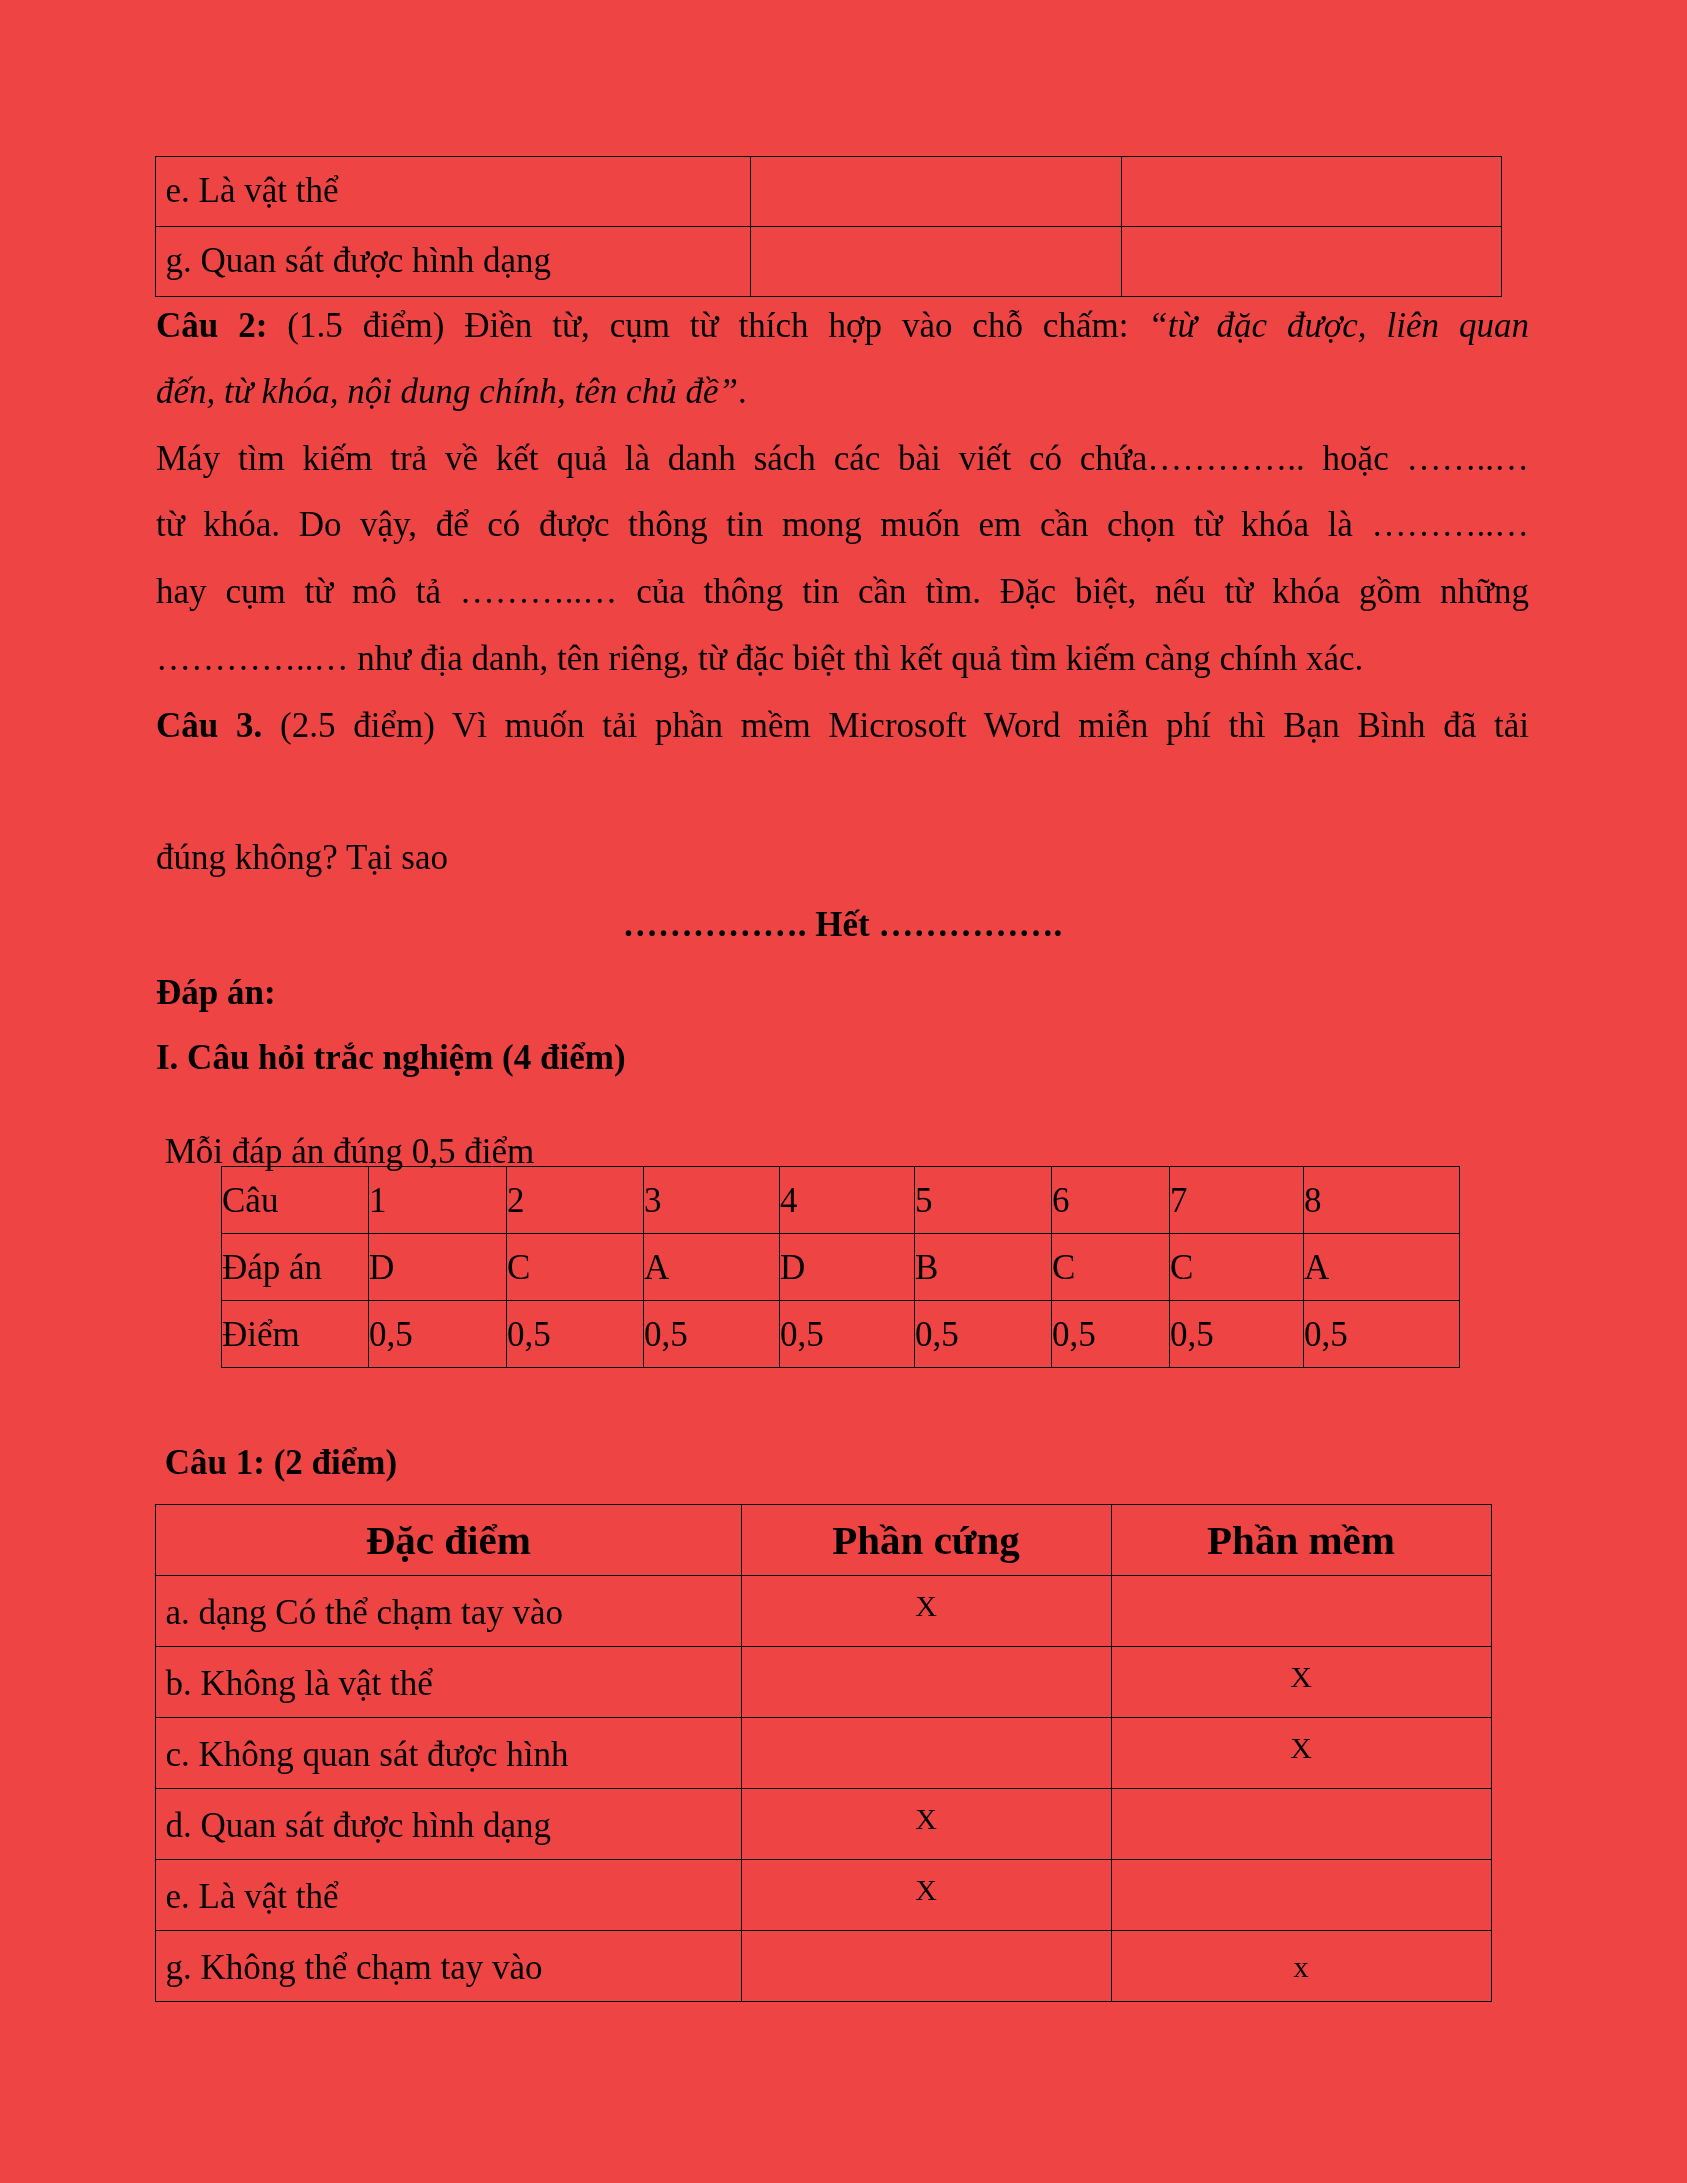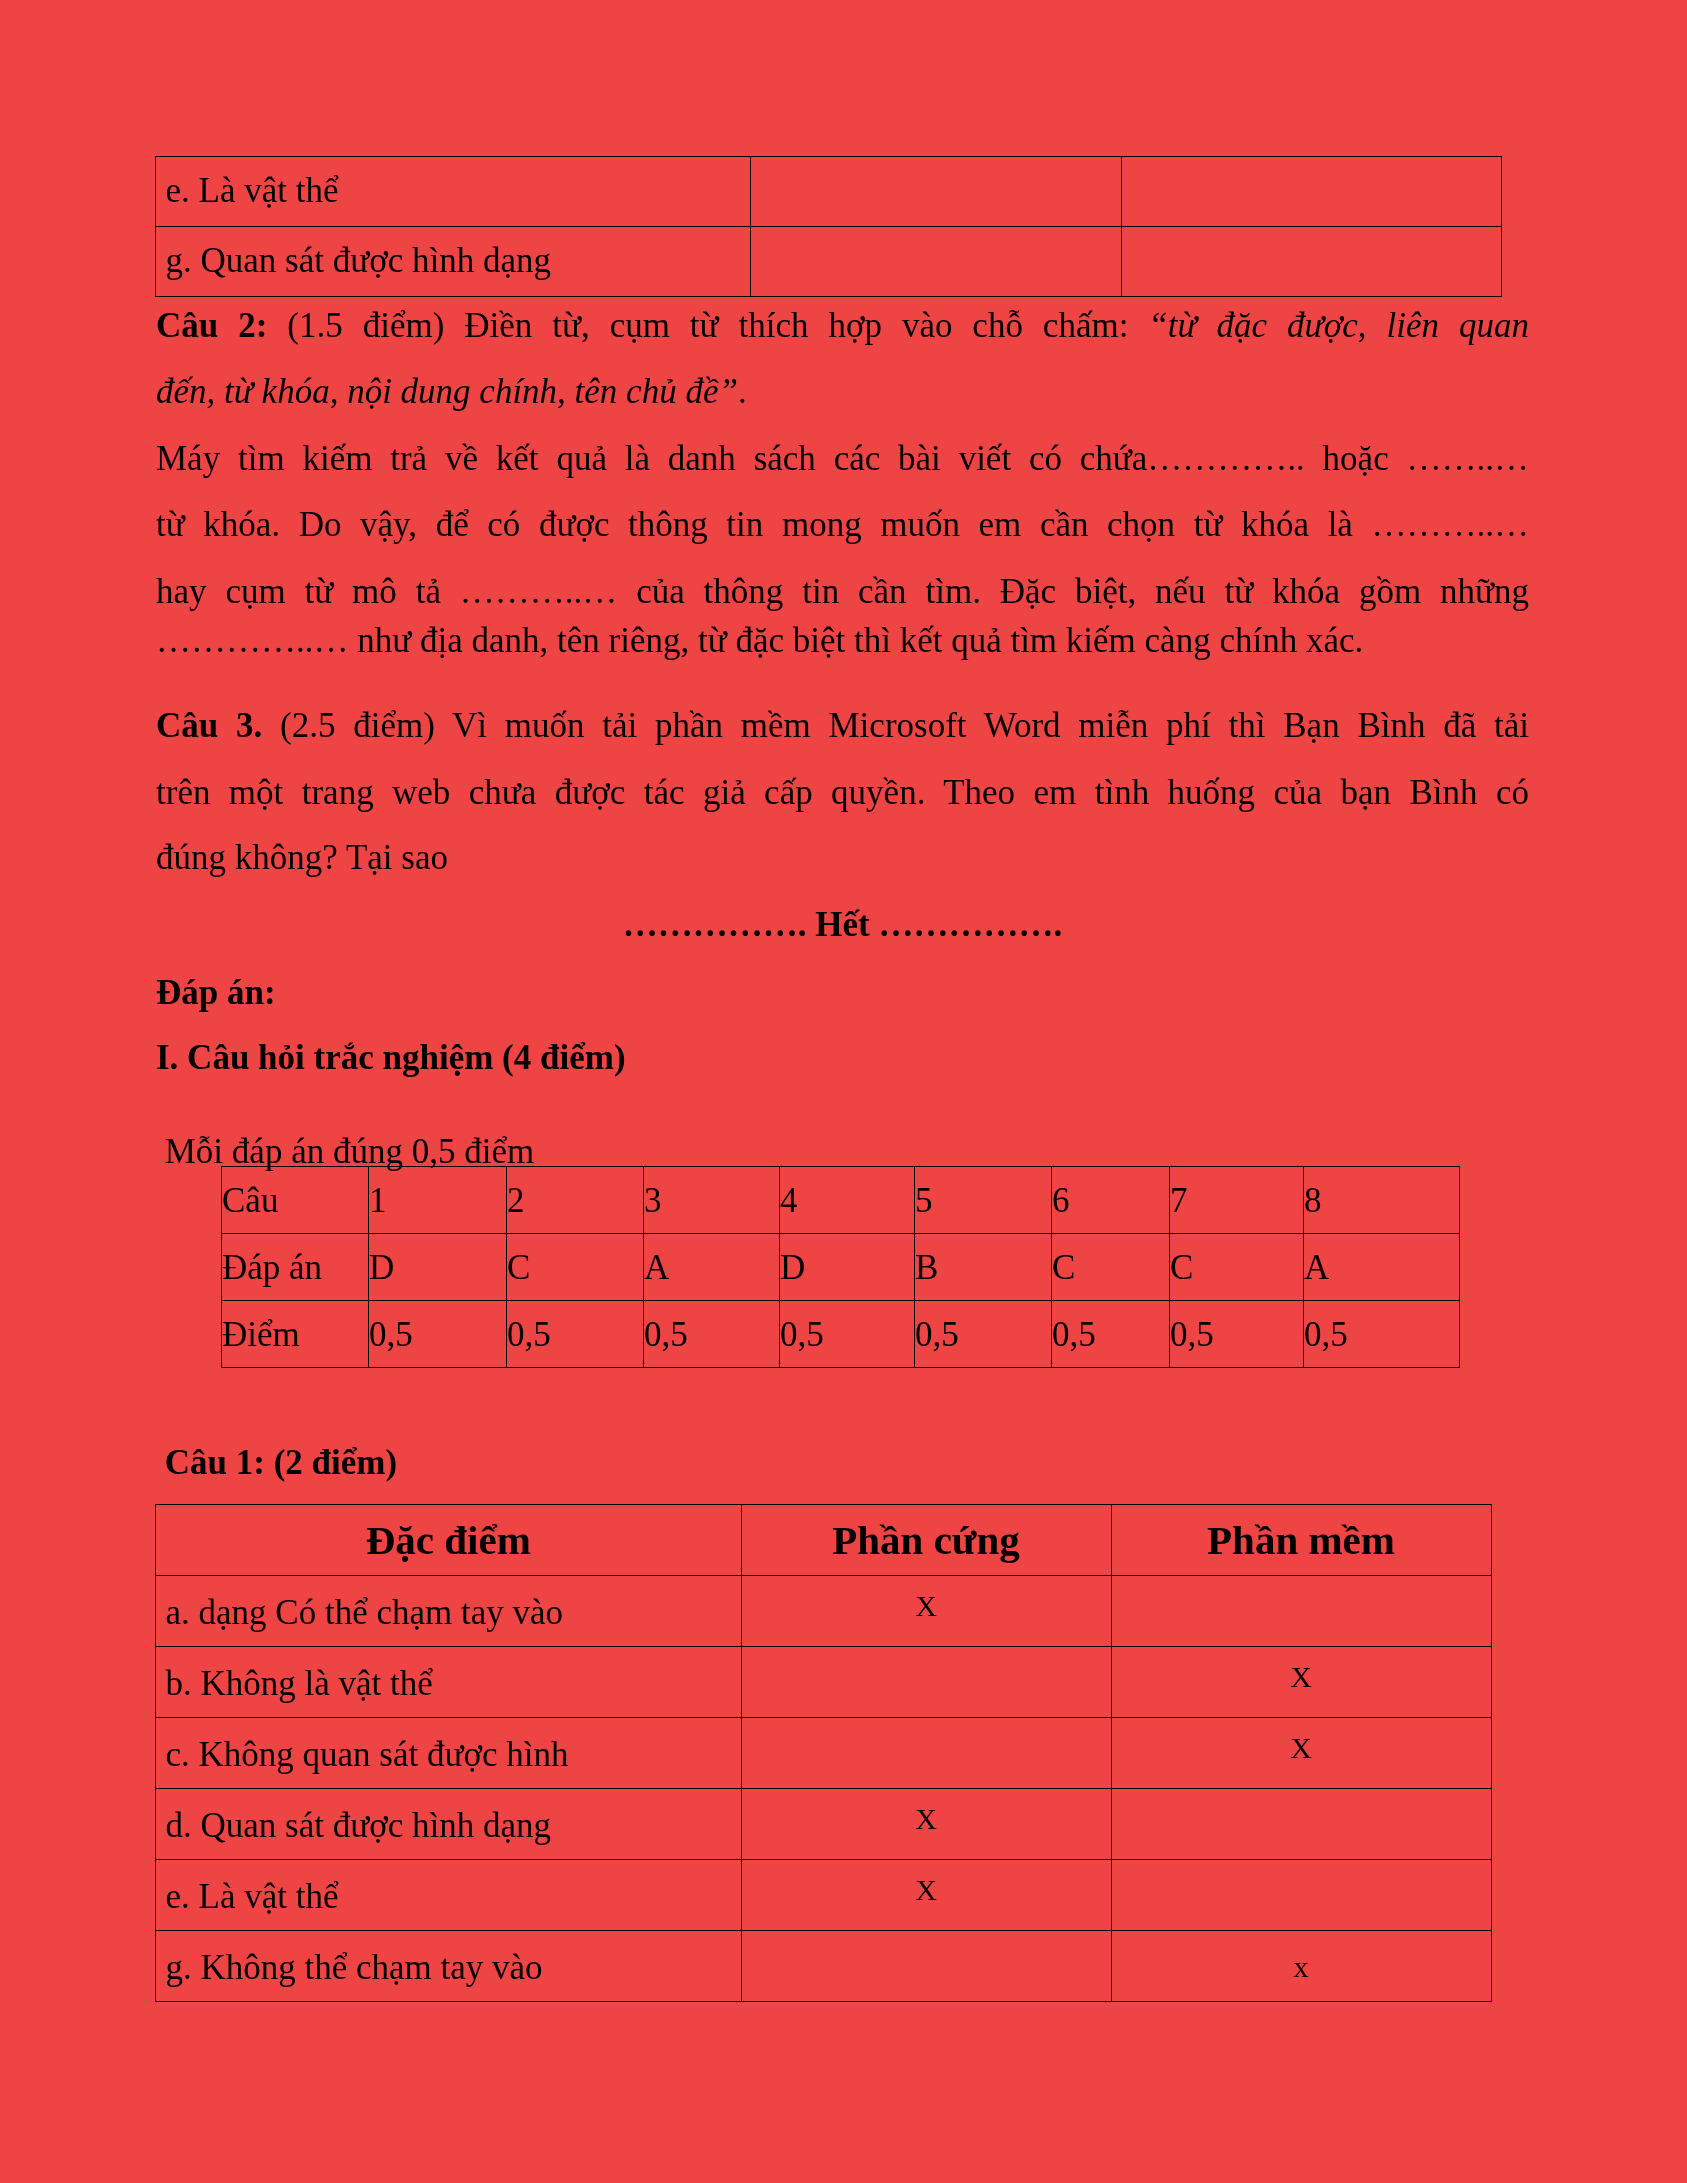--- a/index.html
+++ b/index.html
@@ -57,26 +57,25 @@
 
   <div class="line just" style="top:302px;">
     <span class="b">Câu 2:</span><span> (1.5 điểm) Điền từ, cụm từ thích hợp vào chỗ chấm: </span><span class="i">“từ đặc được, liên quan</span>
   </div>
   <div class="line" style="top:368px;">
     <span class="i">đến, từ khóa, nội dung chính, tên chủ đề”</span><span>.</span>
   </div>
   <div class="line just" style="top:435px;">Máy tìm kiếm trả về kết quả là danh sách các bài viết có chứa………….. hoặc ……..…</div>
   <div class="line just" style="top:501px;">từ khóa. Do vậy, để có được thông tin mong muốn em cần chọn từ khóa là ………..…</div>
   <div class="line just" style="top:568px;">hay cụm từ mô tả ………..… của thông tin cần tìm. Đặc biệt, nếu từ khóa gồm những</div>
-  <div class="line" style="top:617px;">…………..… như địa danh, tên riêng, từ đặc biệt thì kết quả tìm kiếm càng chính xác.</div>
+  <div class="line" style="top:635px;">…………..… như địa danh, tên riêng, từ đặc biệt thì kết quả tìm kiếm càng chính xác.</div>
 
   <div class="line just" style="top:702px;">
     <span class="b">Câu 3.</span><span> (2.5 điểm) Vì muốn tải phần mềm Microsoft Word miễn phí thì Bạn Bình đã tải</span>
   </div>
-  <div class="line just" style="top:769px;">trên một trang web chưa được tác giả cấp quyền. Theo em tình huống của bạn Bình có</div>
   <div class="line" style="top:834px;">đúng không? Tại sao</div>
 
   <div class="line b" style="top:901px; text-align:center;">……………. Hết …………….</div>
 
   <div class="line b" style="top:969px;">Đáp án:</div>
   <div class="line b" style="top:1034px;">I. Câu hỏi trắc nghiệm (4 điểm)</div>
   <div class="line" style="top:1100px; white-space:pre;margin-top:28px;"> Mỗi đáp án đúng 0,5 điểm</div>
 
   <table class="t2" style="left:221px; top:1166px;">
     <tbody>

